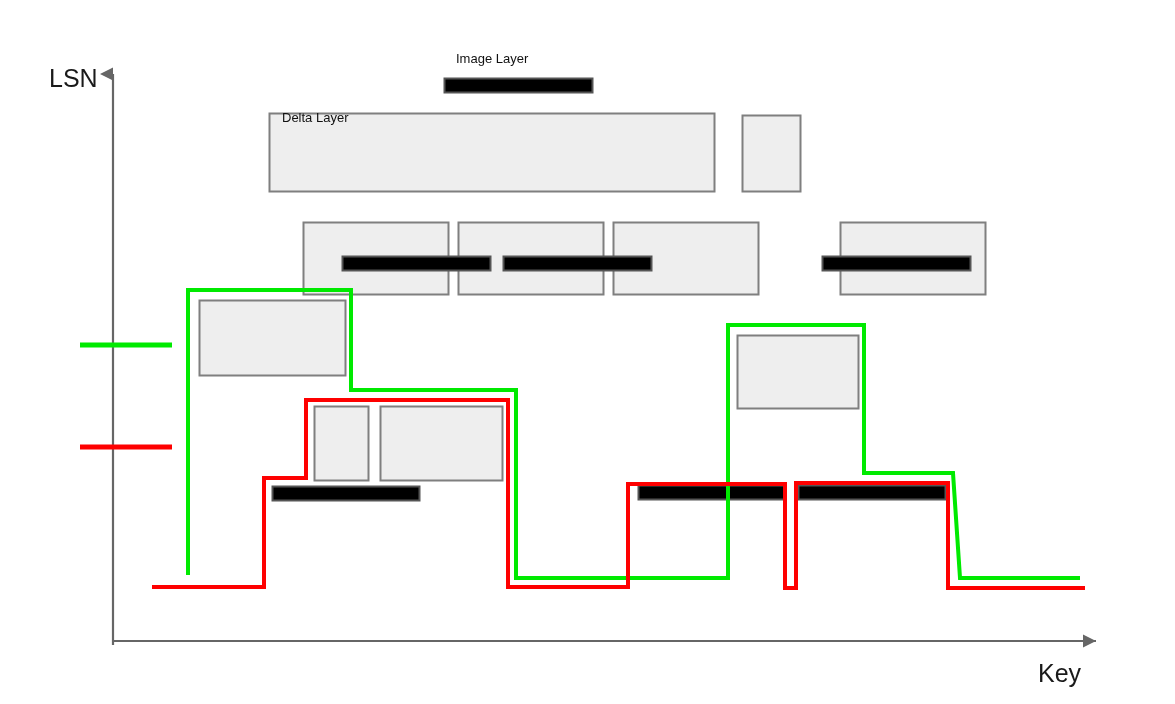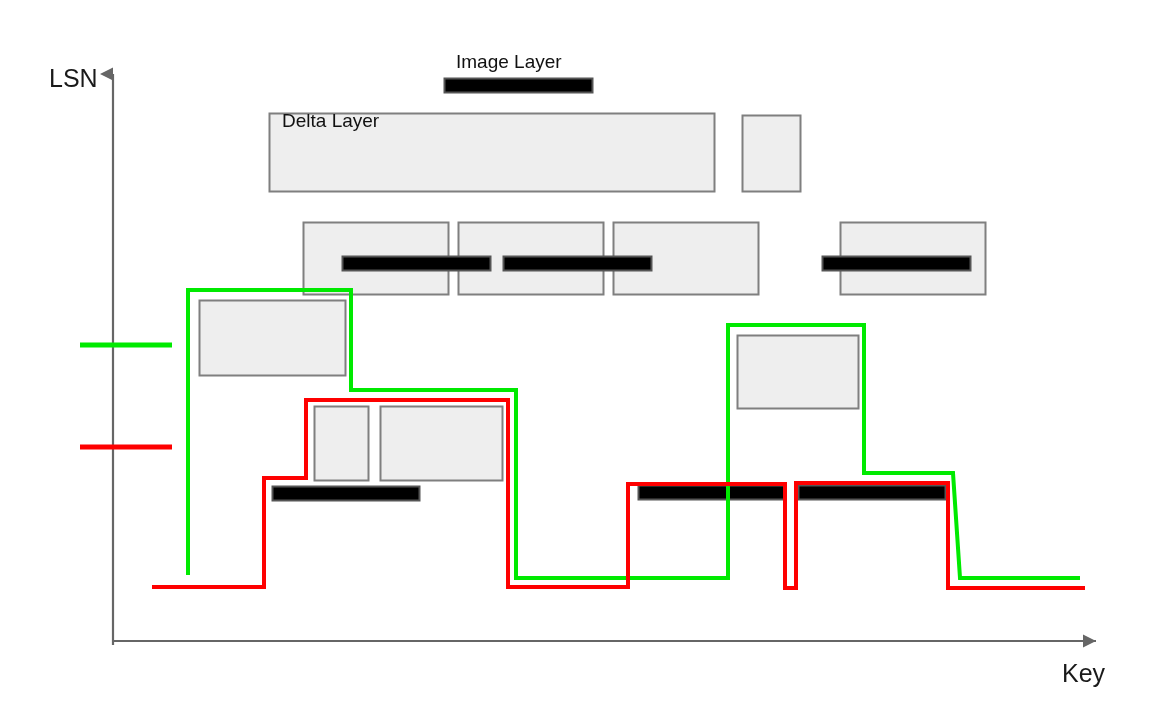--- a/index.html
+++ b/index.html
@@ -1,22 +1,22 @@
 <!DOCTYPE html>
 <html><head>
 <meta charset="utf-8">
 <style>
   html,body{margin:0;padding:0;background:#ffffff;}
   body{width:1175px;height:704px;font-family:"Liberation Sans",sans-serif;overflow:hidden;}
   #stage{position:relative;width:1175px;height:704px;background:#ffffff;}
   svg.layer{position:absolute;left:0;top:0;width:1175px;height:704px;}
   .axis-label{position:absolute;font-size:25px;color:#1a1a1a;white-space:nowrap;}
   #lsn-label{left:49px;top:64px;}
-  #key-label{left:1062px;top:659px;}
-  .box-label{position:absolute;font-size:19px;color:#111111;white-space:nowrap;}
+  #key-label{left:1038px;top:659px;}
+  .box-label{position:absolute;font-size:13px;color:#111111;white-space:nowrap;}
   #delta-label{left:282px;top:110px;}
   #image-label{left:456px;top:51px;}
 </style>
 </head>
 <body>
 
 <div id="stage">
 
   <svg class="layer" id="svg-root" viewBox="0 0 1175 704">
     <defs>

